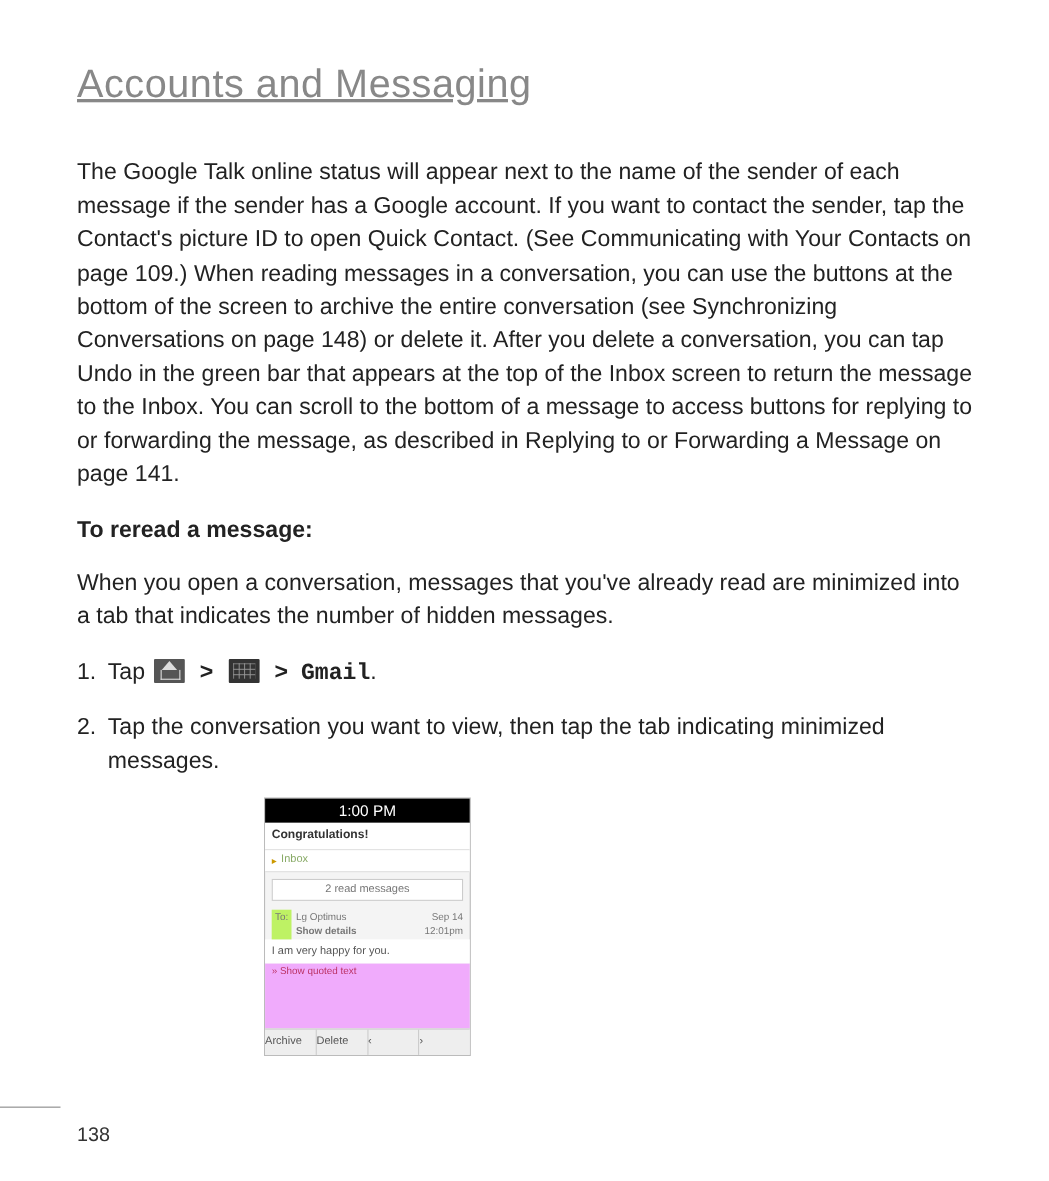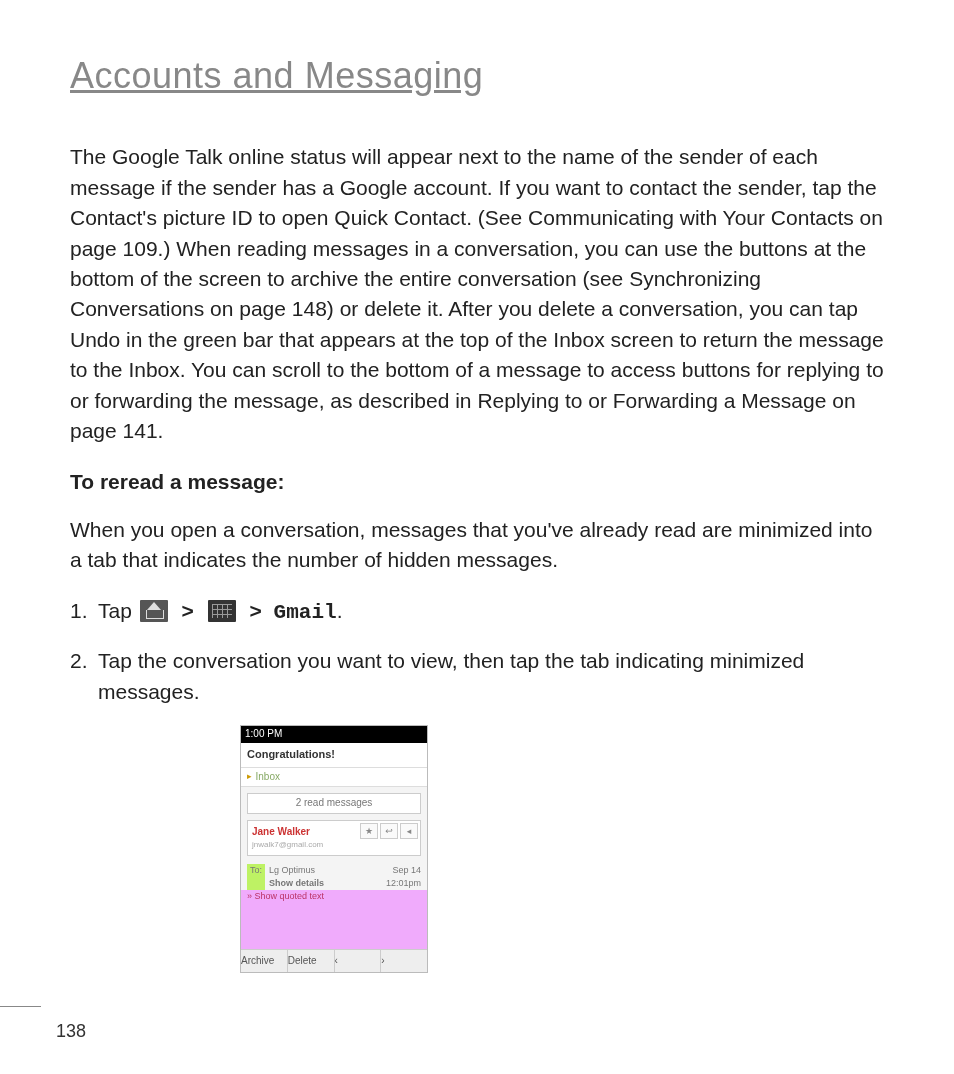--- a/index.html
+++ b/index.html
@@ -72,21 +72,21 @@
 
 .phone {
   width: 186px;
   border: 1px solid #bbb;
   background: #f4f4f4;
   font-size: 10px;
   color: #555;
 }
 .ph-status {
   background: #000; color: #fff;
-  text-align: left; padding: 1px 4px; font-size: 10px;
+  text-align: center; padding: 1px 4px; font-size: 14px;
 }
 .ph-title {
   background: #fff; font-weight: 700; color: #333;
   padding: 4px 6px; font-size: 11px;
   border-bottom: 1px solid #ddd;
 }
 .ph-inbox {
   background: #fff; padding: 2px 6px; color: #8a6;
   border-bottom: 1px solid #ddd; display:flex; align-items:center; gap:4px;
 }
@@ -129,21 +129,21 @@
 .leader{
   width:30px; height:1px; background:#c33; margin-top:68px; margin-right:8px;
   position:relative;
 }
 .callout{
   font-size:17px; color:#444; max-width:260px; margin-top:48px; line-height:1.35;
 }
 
 
 .page-num{
-  position:absolute; left:56px; bottom:30px; font-size:18px; color:#333;
+  position:absolute; left:70px; bottom:30px; font-size:18px; color:#333;
 }
 .page-num::before{
   content:""; position:absolute; left:-70px; top:-12px; width:55px;
   border-top:1px solid #888;
 }
 </style>
 </head>
 <body>
 
 <h1 class="page-title">Accounts and Messaging</h1>
@@ -173,40 +173,32 @@
 </div>
 
 <div class="shot-row">
   <div class="phone">
     <div class="ph-status">1:00 PM</div>
     <div class="ph-title">Congratulations!</div>
     <div class="ph-inbox">
         <span>Inbox</span>
       </div>
     <div class="ph-readtab">2 read messages</div>
-    <div class="ph-msg">
-      <div class="name">Jane Walker</div>
-      <div class="mail">jnwalk7@gmail.com</div>
-      <div class="btns">
-        <span>★</span>
-        <span>↩</span>
-        <span>◂</span>
-      </div>
-    </div>
     <div class="ph-meta">
       <span class="to">To:</span>
       <span>
         <span>Lg Optimus</span><br>
         <b>Show details</b>
       </span>
       <span class="right">
         <span>Sep 14</span><br>
         <span>12:01pm</span>
       </span>
     </div>
+    <div class="ph-body">I am very happy for you.</div>
     <div class="ph-quoted">» Show quoted text</div>
     <div class="ph-bottom">
       <span>Archive</span>
       <span>Delete</span>
       <span>‹</span>
       <span>›</span>
     </div>
   </div>
 
 </div>

